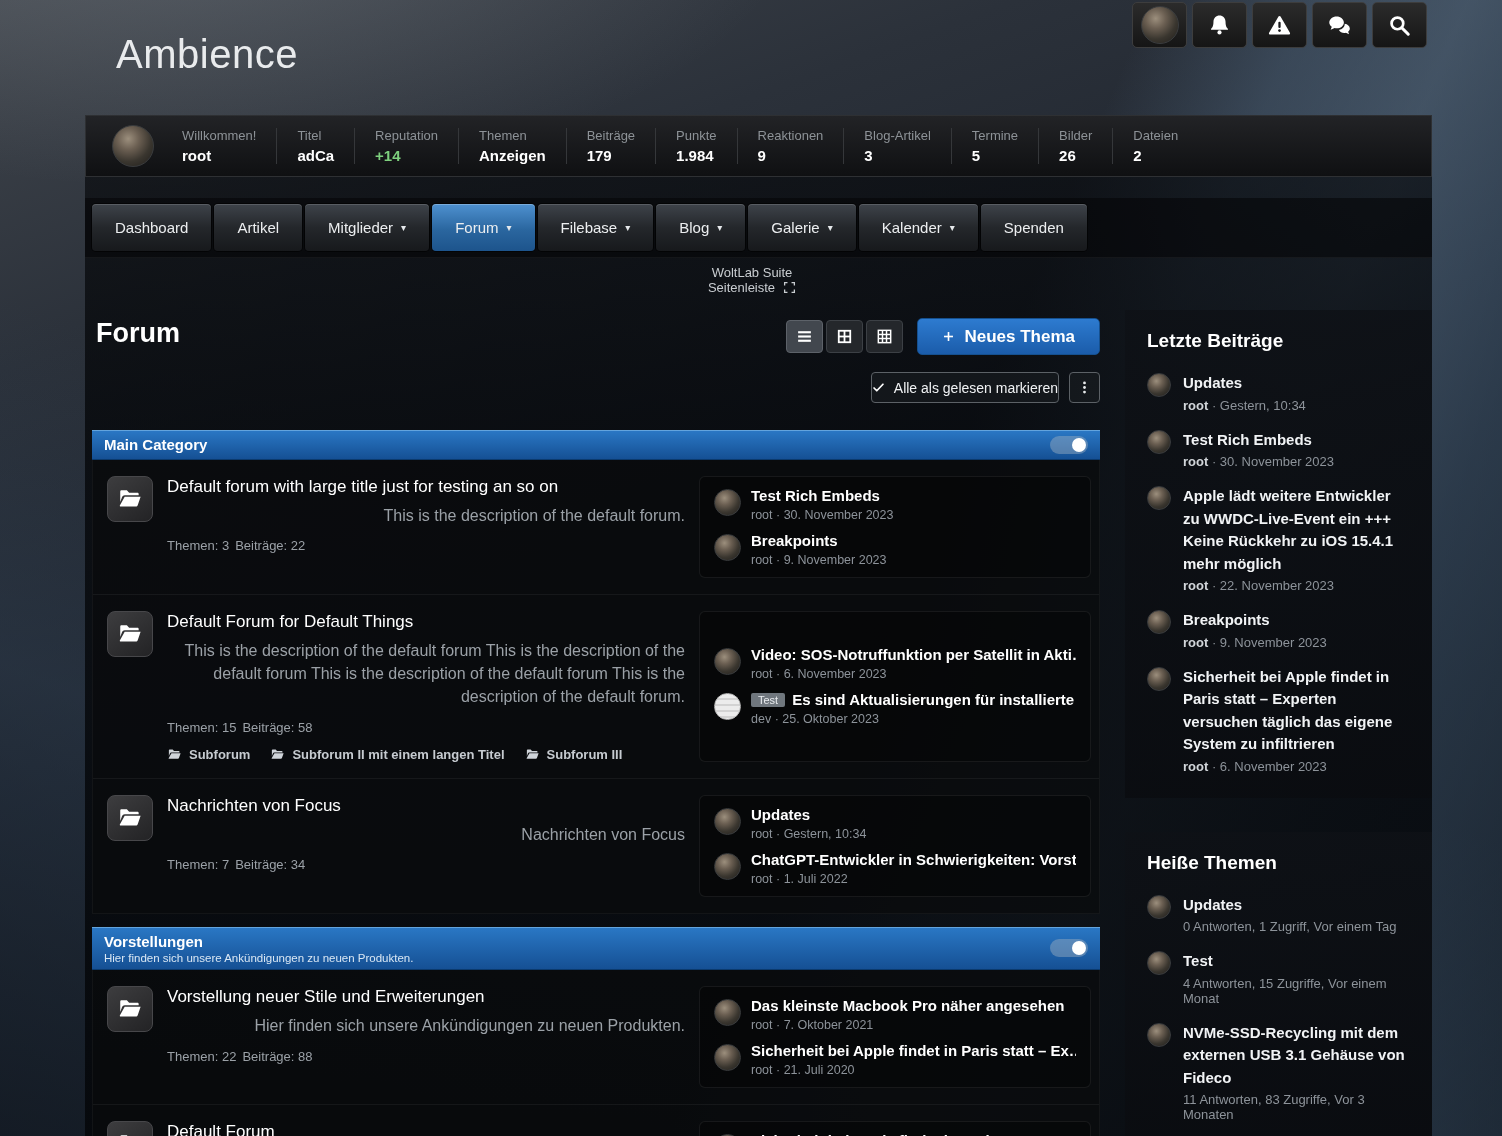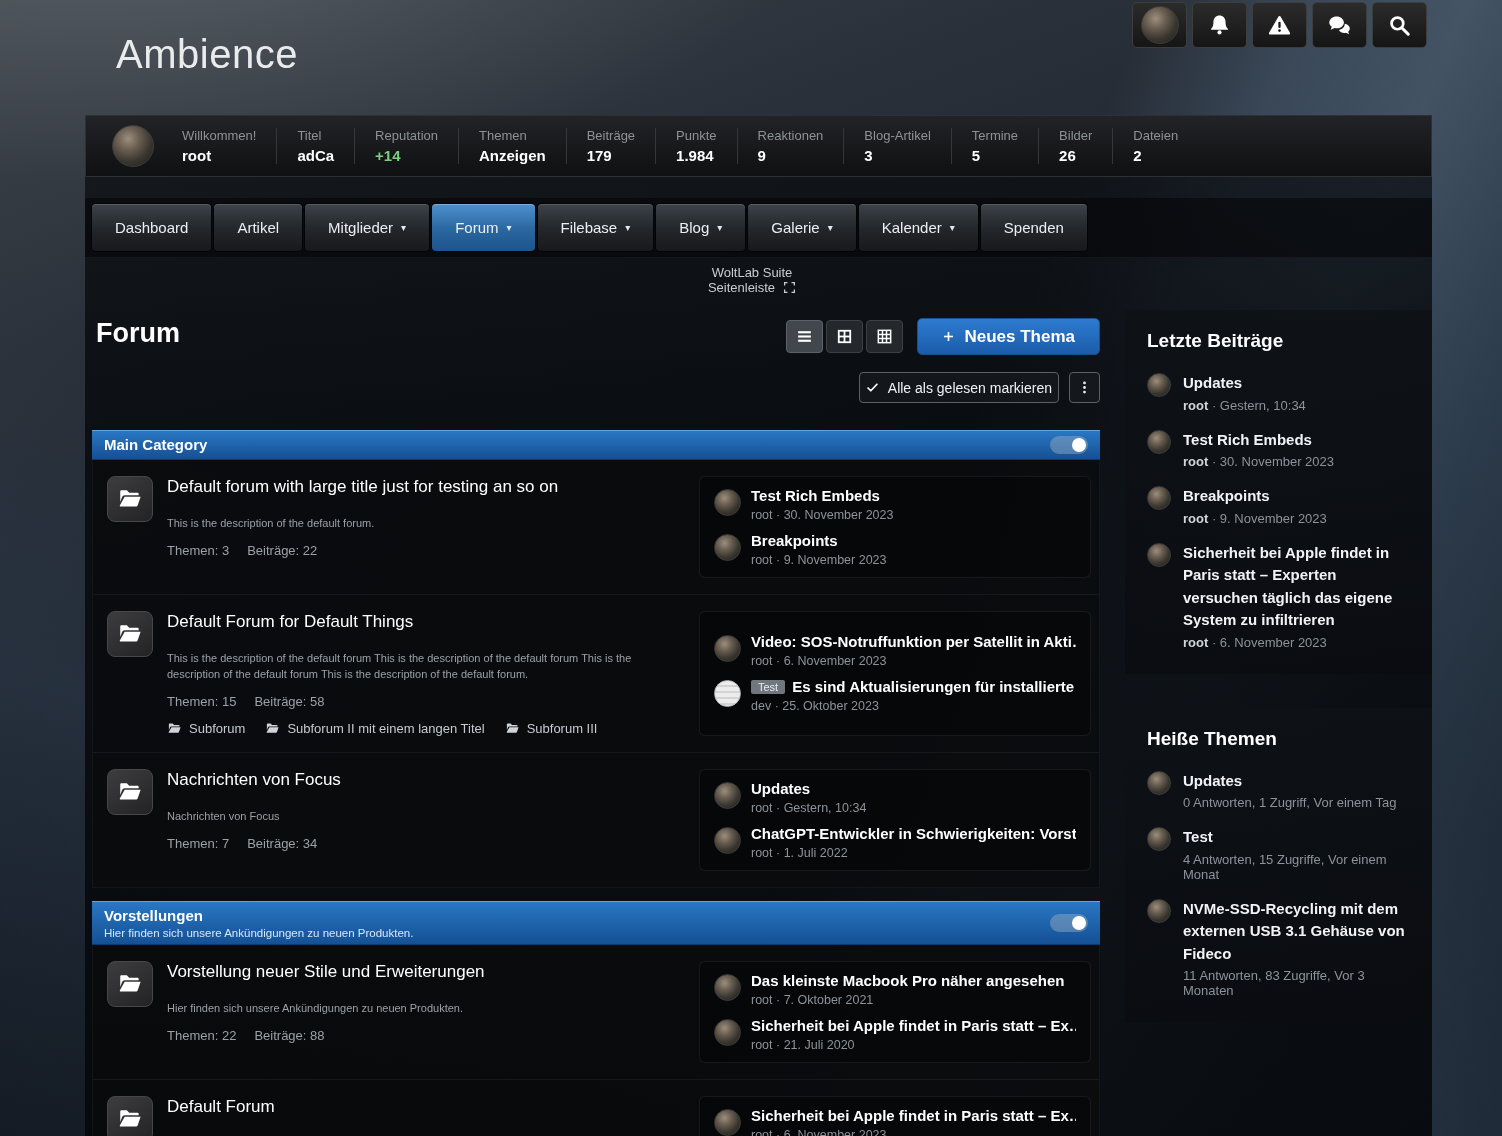--- a/index.html
+++ b/index.html
@@ -76,21 +76,21 @@
   .view-btn.active { background:#42474e; border-color:#5d6269; }
   .view-btn svg { width:17px; height:17px; fill:#fff; }
   .btn-primary {
     height:37px; display:inline-flex; align-items:center; gap:9px; padding:0 24px;
     background:linear-gradient(180deg,#2d7bd0,#1b5caa); border:1px solid #15508f; border-radius:5px;
     color:#fff; font-size:17px; font-weight:700; cursor:pointer;
   }
   .btn-primary svg { width:13px; height:13px; fill:#fff; }
   .actions-row { display:flex; justify-content:flex-end; gap:10px; margin-top:17px; }
   .btn-ghost {
-    height:31px; display:inline-flex; align-items:center; gap:9px; padding:0 6px;
+    height:31px; display:inline-flex; align-items:center; gap:9px; padding:0 0;
     background:rgba(28,31,35,0.55); border:1px solid #5c6166; border-radius:4px;
     color:#f0f2f4; font-size:14px; cursor:pointer;
   }
   .btn-ghost svg { width:13px; height:13px; stroke:#fff; }
   .btn-kebab { width:31px; height:31px; display:flex; align-items:center; justify-content:center; background:rgba(28,31,35,0.55); border:1px solid #5c6166; border-radius:4px; cursor:pointer; }
   .btn-kebab svg { width:15px; height:15px; fill:#e8eaec; }
 
   
   .category { margin-top:27px; }
   .category + .category { margin-top:13px; }
@@ -105,27 +105,27 @@
   .toggle { width:38px; height:18px; border-radius:9px; background:rgba(158,176,194,0.45); position:relative; flex:none; cursor:pointer; }
   .toggle .knob { position:absolute; right:2px; top:2px; width:14px; height:14px; border-radius:50%; background:#fff; }
   .cat-body { background:rgba(10,11,13,0.72); border:1px solid rgba(255,255,255,0.045); border-top:none; }
 
   .forum-row { display:flex; gap:14px; padding:16px 8px 16px 14px; }
   .forum-row + .forum-row { border-top:1px solid rgba(255,255,255,0.055); }
   .ficon { width:46px; height:46px; flex:none; border-radius:8px; background:linear-gradient(145deg,#3d3d3f,#232325); border:1px solid #47474a; display:flex; align-items:center; justify-content:center; }
   .ficon svg { width:26px; height:26px; fill:#fff; }
   .row-left { flex:1; min-width:0; padding-top:1px; }
   .ftitle { font-size:17px; font-weight:400; color:#fff; cursor:pointer; }
-  .fdesc { font-size:11px; color:#9ba1a7; margin-top:19px; line-height:1.45; }
+  .fdesc { font-size:16px; color:#9ba1a7; margin-top:7px; line-height:1.45;text-align:right; }
   .fstats { font-size:13px; color:#9ba1a7; margin-top:11px; }
-  .fstats .sep { margin-left:18px; }
+  .fstats .sep { margin-left:6px; }
   .subforums { display:flex; gap:20px; margin-top:12px; }
   .subf { display:inline-flex; align-items:center; gap:7px; font-size:13px; color:#c6cbd0; cursor:pointer; }
   .subf svg { width:15px; height:15px; fill:#cfd4d9; }
-  .subf i { font-style:normal; }
+  .subf i { font-style:normal;font-weight:bold; }
 
   .row-posts { width:392px; flex:none; align-self:stretch; background:rgba(0,0,0,0.32); border:1px solid rgba(255,255,255,0.07); border-radius:6px; padding:10px 14px; display:flex; flex-direction:column; justify-content:center; gap:10px; }
   .post { display:flex; gap:10px; align-items:flex-start; }
   .pava { width:27px; height:27px; border-radius:50%; flex:none; margin-top:2px; }
   .pbody { min-width:0; }
   .ptitle { font-size:15px; font-weight:700; color:#fff; white-space:nowrap; overflow:hidden; cursor:pointer; }
   .pmeta { font-size:12.5px; color:#8d939a; margin-top:4px; }
   .badge { display:inline-block; background:#70777e; color:#e9ecef; font-size:11px; font-weight:400; padding:1px 7px; border-radius:2px; margin-right:7px; transform:translateY(-1px); }
 
   
@@ -577,20 +577,27 @@
       <div class="side-item">
         <span class="pava avatar-root"></span>
         <div>
             <div class="stitle">Test Rich Embeds</div>
             <div class="smeta"><b>root</b> · <span>30. November 2023</span></div>
           </div>
       </div>
       <div class="side-item">
         <span class="pava avatar-root"></span>
         <div>
+            <div class="stitle">Apple lädt weitere Entwickler zu WWDC-Live-Event ein +++ Keine Rückkehr zu iOS 15.4.1 mehr möglich</div>
+            <div class="smeta"><b>root</b> · <span>22. November 2023</span></div>
+          </div>
+      </div>
+      <div class="side-item">
+        <span class="pava avatar-root"></span>
+        <div>
             <div class="stitle">Breakpoints</div>
             <div class="smeta"><b>root</b> · <span>9. November 2023</span></div>
           </div>
       </div>
       <div class="side-item">
         <span class="pava avatar-root"></span>
         <div>
             <div class="stitle">Sicherheit bei Apple findet in Paris statt – Experten versuchen täglich das eigene System zu infiltrieren</div>
             <div class="smeta"><b>root</b> · <span>6. November 2023</span></div>
           </div>

